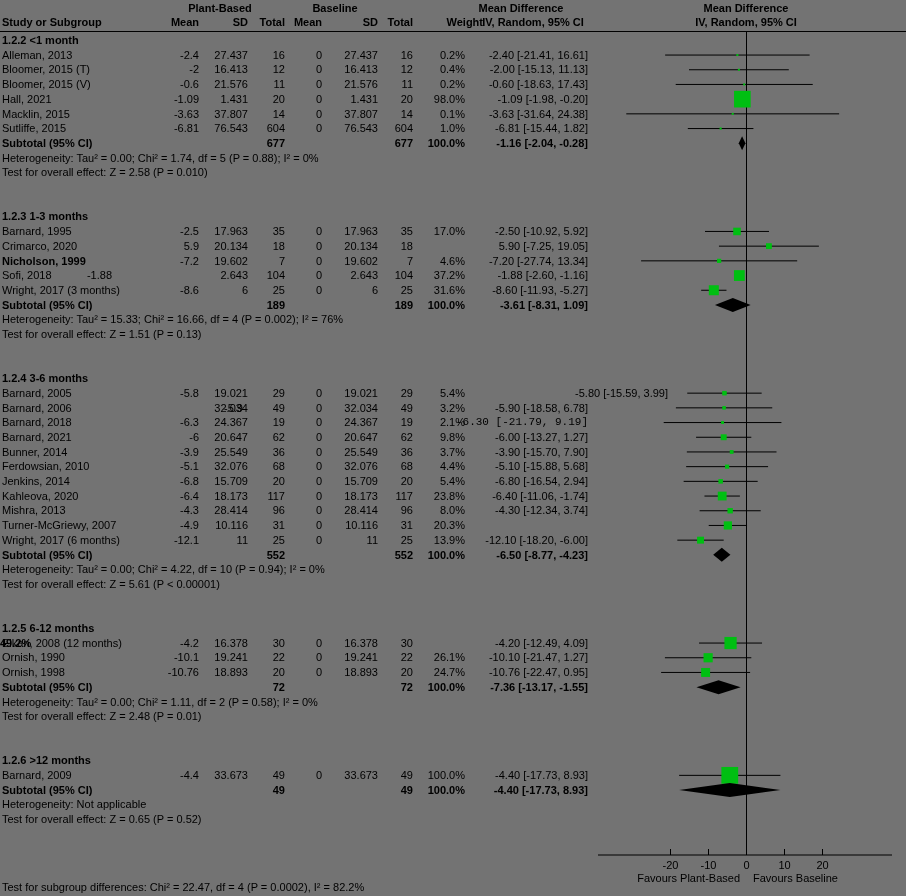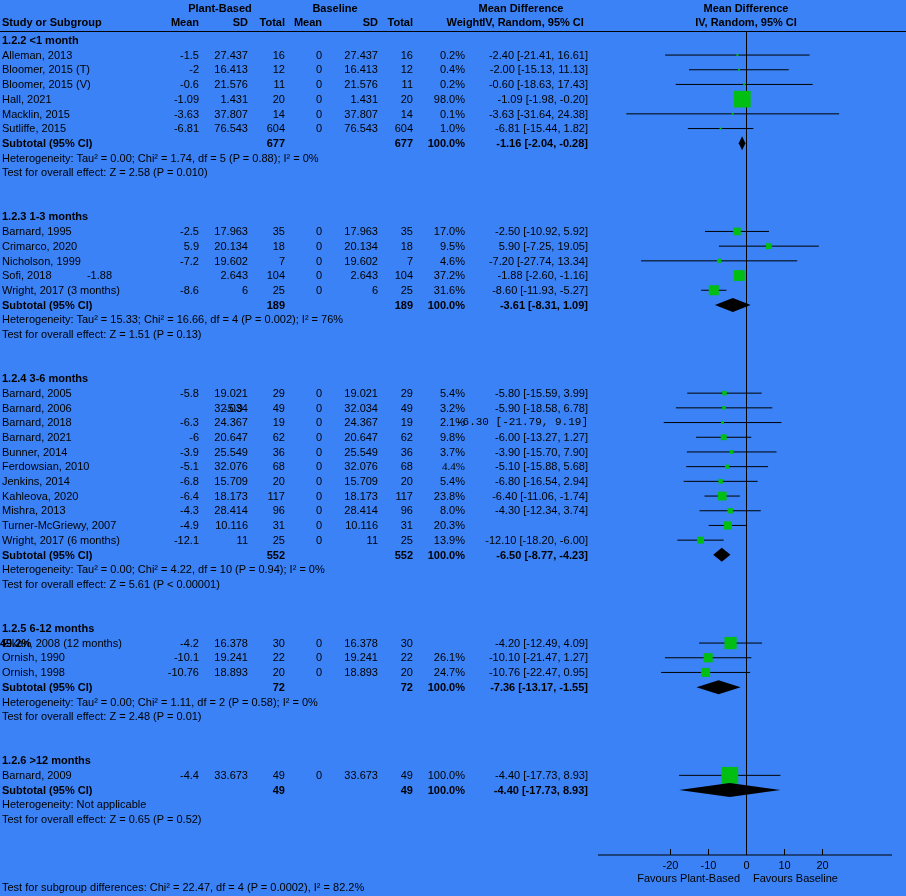--- a/index.html
+++ b/index.html
@@ -1,17 +1,17 @@
 <!DOCTYPE html>
 <html><head>
 <meta charset="utf-8">
 <style>
   html,body{margin:0;padding:0;background:#fff;}
   #app{
-    position:relative;width:906px;height:896px;background:#3b82f6;overflow:hidden;
+    position:relative;width:906px;height:896px;background:#737373;overflow:hidden;
     font-family:"Liberation Sans",sans-serif;font-size:11px;color:#000;
   }
   .hcell{position:absolute;top:0;white-space:nowrap;font-weight:bold;}
   .hrow1 .hcell{top:2px;}
   .hrow2 .hcell{top:16px;}
   .ctr{text-align:center;}
   .row{position:absolute;left:0;width:906px;white-space:nowrap;}
   .row span{position:absolute;top:0;white-space:nowrap;}
   .num{text-align:right;}
   .b{font-weight:bold;}
@@ -42,21 +42,21 @@
     <span class="hcell ctr" style="left:478px;width:110px;">IV, Random, 95% CI</span>
     <span class="hcell ctr" style="left:691px;width:110px;">IV, Random, 95% CI</span>
   </div>
 
   <div id="rows">
       <div class="row" style="top: 33px; height: 14.7px; line-height: 14.7px;">
         <span class="b" style="left: 2px;">1.2.2 &lt;1 month</span>
       </div>
       <div class="row" style="top: 47.7px; height: 14.7px; line-height: 14.7px;">
         <span style="left: 2px;">Alleman, 2013</span>
-        <span style="left: 0px; width: 199px; text-align: right;">-1.5</span>
+        <span style="left: 0px; width: 199px; text-align: right;">-2.4</span>
         <span style="left: 0px; width: 248px; text-align: right;">27.437</span>
         <span style="left: 0px; width: 285px; text-align: right;">16</span>
         <span style="left: 0px; width: 322px; text-align: right;">0</span>
         <span style="left: 0px; width: 378px; text-align: right;">27.437</span>
         <span style="left: 0px; width: 413px; text-align: right;">16</span>
         <span style="left: 0px; width: 465px; text-align: right;">0.2%</span>
         <span style="left: 0px; width: 588px; text-align: right;">-2.40 [-21.41, 16.61]</span>
       </div>
       <div class="row" style="top: 62.4px; height: 14.7px; line-height: 14.7px;">
         <span style="left: 2px;">Bloomer, 2015 (T)</span>
@@ -143,25 +143,24 @@
         <span style="left: 0px; width: 588px; text-align: right;">-2.50 [-10.92, 5.92]</span>
       </div>
       <div class="row" style="top: 238.8px; height: 14.7px; line-height: 14.7px;">
         <span style="left: 2px;">Crimarco, 2020</span>
         <span style="left: 0px; width: 199px; text-align: right;">5.9</span>
         <span style="left: 0px; width: 248px; text-align: right;">20.134</span>
         <span style="left: 0px; width: 285px; text-align: right;">18</span>
         <span style="left: 0px; width: 322px; text-align: right;">0</span>
         <span style="left: 0px; width: 378px; text-align: right;">20.134</span>
         <span style="left: 0px; width: 413px; text-align: right;">18</span>
-        <span style="left: 0px; width: 465px; text-align: right;">9.5%</span>
         <span style="left: 0px; width: 588px; text-align: right;">5.90 [-7.25, 19.05]</span>
       </div>
       <div class="row" style="top: 253.5px; height: 14.7px; line-height: 14.7px;">
-        <span style="left: 2px;">Nicholson, 1999</span>
+        <span style="left: 2px; font-weight: bold;">Nicholson, 1999</span>
         <span style="left: 0px; width: 199px; text-align: right;">-7.2</span>
         <span style="left: 0px; width: 248px; text-align: right;">19.602</span>
         <span style="left: 0px; width: 285px; text-align: right;">7</span>
         <span style="left: 0px; width: 322px; text-align: right;">0</span>
         <span style="left: 0px; width: 378px; text-align: right;">19.602</span>
         <span style="left: 0px; width: 413px; text-align: right;">7</span>
         <span style="left: 0px; width: 465px; text-align: right;">4.6%</span>
         <span style="left: 0px; width: 588px; text-align: right;">-7.20 [-27.74, 13.34]</span>
       </div>
       <div class="row" style="top: 268.2px; height: 14.7px; line-height: 14.7px;">
@@ -206,21 +205,21 @@
       </div>
       <div class="row" style="top: 385.8px; height: 14.7px; line-height: 14.7px;">
         <span style="left: 2px;">Barnard, 2005</span>
         <span style="left: 0px; width: 199px; text-align: right;">-5.8</span>
         <span style="left: 0px; width: 248px; text-align: right;">19.021</span>
         <span style="left: 0px; width: 285px; text-align: right;">29</span>
         <span style="left: 0px; width: 322px; text-align: right;">0</span>
         <span style="left: 0px; width: 378px; text-align: right;">19.021</span>
         <span style="left: 0px; width: 413px; text-align: right;">29</span>
         <span style="left: 0px; width: 465px; text-align: right;">5.4%</span>
-        <span style="left: 0px; width: 588px; text-align: right;">-5.80 [-15.59, 3.99]</span>
+        <span style="left: 0px; width: 668px; text-align: right;">-5.80 [-15.59, 3.99]</span>
       </div>
       <div class="row" style="top: 400.5px; height: 14.7px; line-height: 14.7px;">
         <span style="left: 2px;">Barnard, 2006</span>
         <span style="left: 0px; width: 199px; text-align: right; padding-left: 44px;">-5.9</span>
         <span style="left: 0px; width: 248px; text-align: right;">32.034</span>
         <span style="left: 0px; width: 285px; text-align: right;">49</span>
         <span style="left: 0px; width: 322px; text-align: right;">0</span>
         <span style="left: 0px; width: 378px; text-align: right;">32.034</span>
         <span style="left: 0px; width: 413px; text-align: right;">49</span>
         <span style="left: 0px; width: 465px; text-align: right;">3.2%</span>
@@ -260,21 +259,21 @@
         <span style="left: 0px; width: 588px; text-align: right;">-3.90 [-15.70, 7.90]</span>
       </div>
       <div class="row" style="top: 459.3px; height: 14.7px; line-height: 14.7px;">
         <span style="left: 2px;">Ferdowsian, 2010</span>
         <span style="left: 0px; width: 199px; text-align: right;">-5.1</span>
         <span style="left: 0px; width: 248px; text-align: right;">32.076</span>
         <span style="left: 0px; width: 285px; text-align: right;">68</span>
         <span style="left: 0px; width: 322px; text-align: right;">0</span>
         <span style="left: 0px; width: 378px; text-align: right;">32.076</span>
         <span style="left: 0px; width: 413px; text-align: right;">68</span>
-        <span style="left: 0px; width: 465px; text-align: right; font-family: Liberation Serif, serif;">4.4%</span>
+        <span style="left: 0px; width: 465px; text-align: right;">4.4%</span>
         <span style="left: 0px; width: 588px; text-align: right;">-5.10 [-15.88, 5.68]</span>
       </div>
       <div class="row" style="top: 474px; height: 14.7px; line-height: 14.7px;">
         <span style="left: 2px;">Jenkins, 2014</span>
         <span style="left: 0px; width: 199px; text-align: right;">-6.8</span>
         <span style="left: 0px; width: 248px; text-align: right;">15.709</span>
         <span style="left: 0px; width: 285px; text-align: right;">20</span>
         <span style="left: 0px; width: 322px; text-align: right;">0</span>
         <span style="left: 0px; width: 378px; text-align: right;">15.709</span>
         <span style="left: 0px; width: 413px; text-align: right;">20</span>

